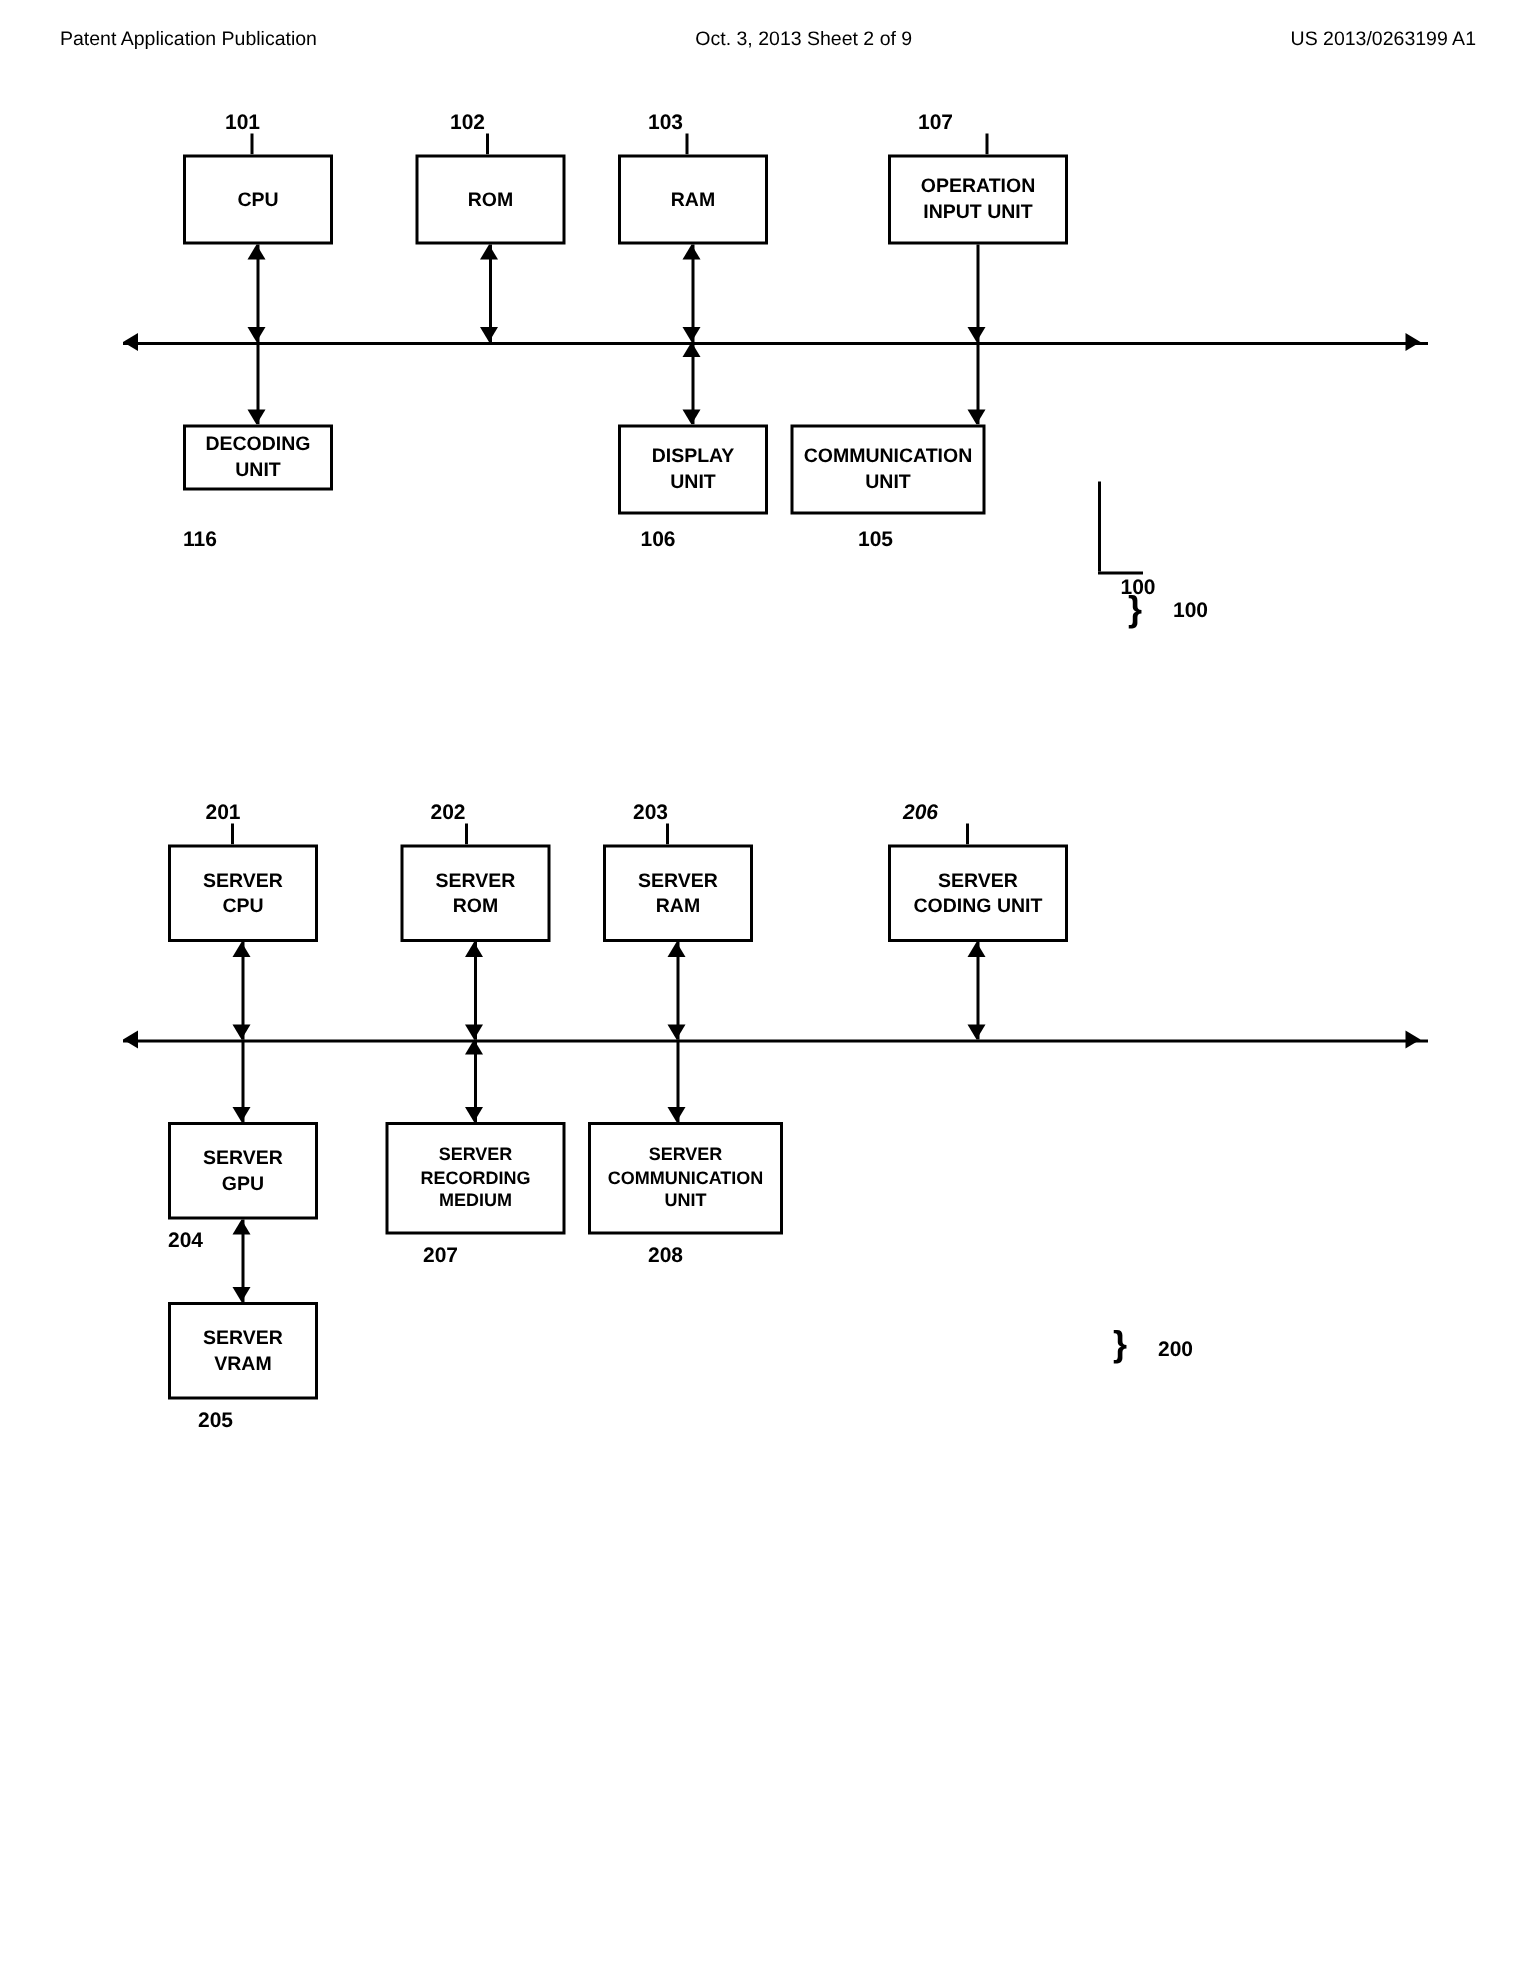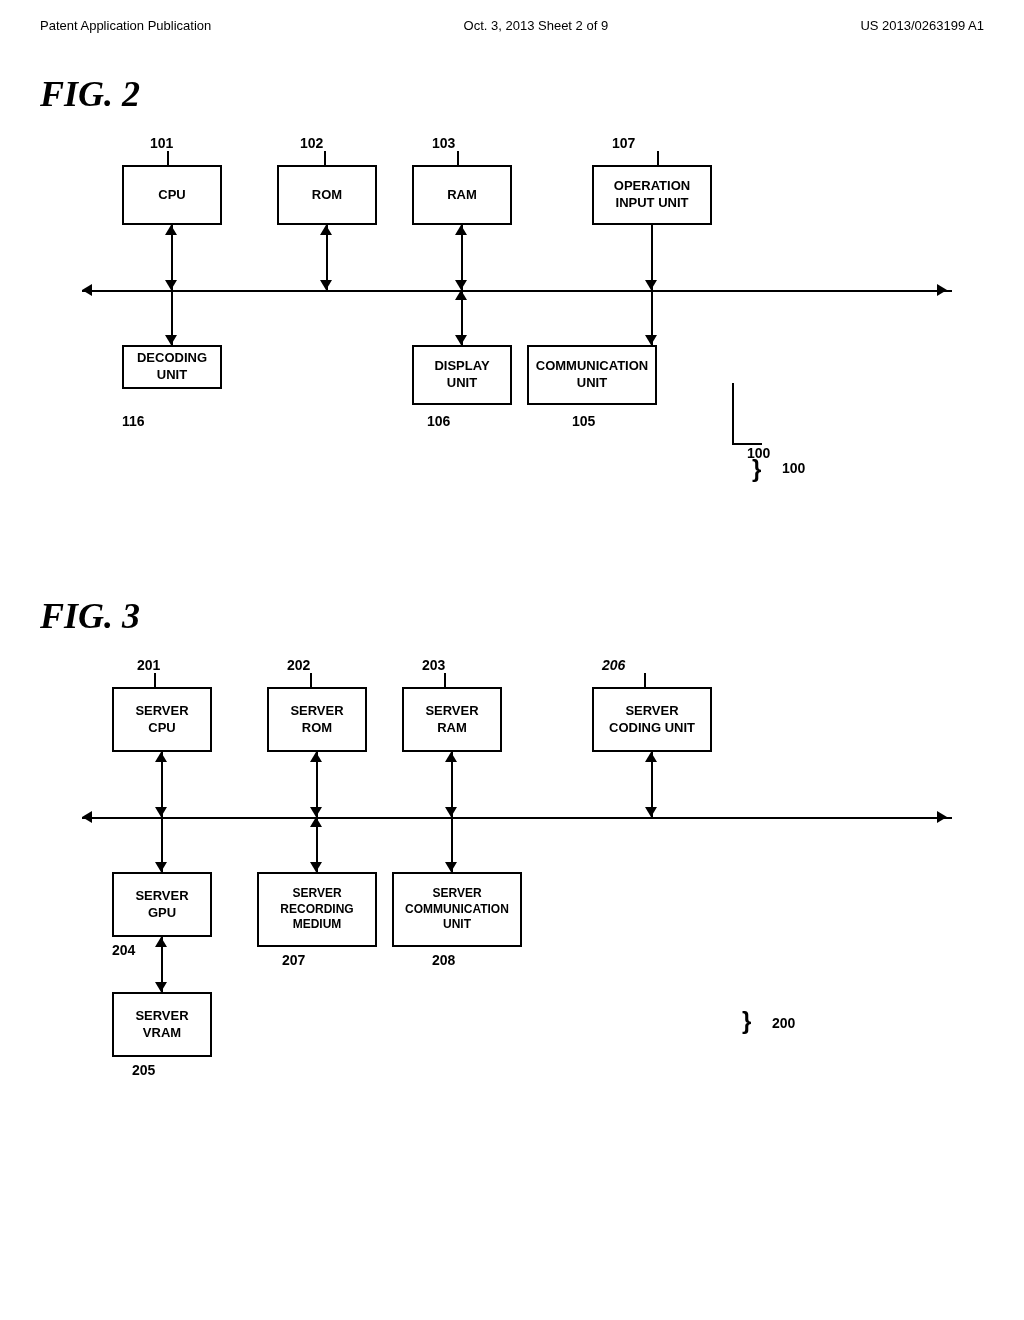--- a/index.html
+++ b/index.html
@@ -124,21 +124,20 @@
 </head>
 <body>
 
 <div class="header">
   <span>Patent Application Publication</span>
   <span>Oct. 3, 2013   Sheet 2 of 9</span>
   <span>US 2013/0263199 A1</span>
 </div>
 
 <div class="section-wrapper">
-  <div class="fig-title">FIG. 2</div>
 
   <div class="fig2-area">
 
     <span class="bracket-label" style="left:68px;top:0px;">101</span>
     <span class="bracket-label" style="left:218px;top:0px;">102</span>
     <span class="bracket-label" style="left:350px;top:0px;">103</span>
     <span class="bracket-label" style="left:530px;top:0px;">107</span>
 
     <div class="vline" style="left:85px;top:16px;height:14px;"></div>
     <div class="vline" style="left:242px;top:16px;height:14px;"></div>
@@ -215,21 +214,20 @@
     <div class="hline" style="left:650px;top:308px;width:30px;"></div>
     <span class="label" style="left:665px;top:310px;">100</span>
 
     <div style="position:absolute;left:670px;top:320px;font-size:24px;font-weight:bold;">}</div>
     <span class="label" style="left:700px;top:325px;">100</span>
 
   </div>
 </div>
 
 <div class="section-wrapper" style="padding-top:10px;">
-  <div class="fig-title">FIG. 3</div>
 
   <div class="fig3-area">
 
     <span class="bracket-label" style="left:55px;top:0px;">201</span>
     <span class="bracket-label" style="left:205px;top:0px;">202</span>
     <span class="bracket-label" style="left:340px;top:0px;">203</span>
     <span class="bracket-label" style="left:520px;top:0px;font-style:italic;">206</span>
 
     <div class="vline" style="left:72px;top:16px;height:14px;"></div>
     <div class="vline" style="left:228px;top:16px;height:14px;"></div>

